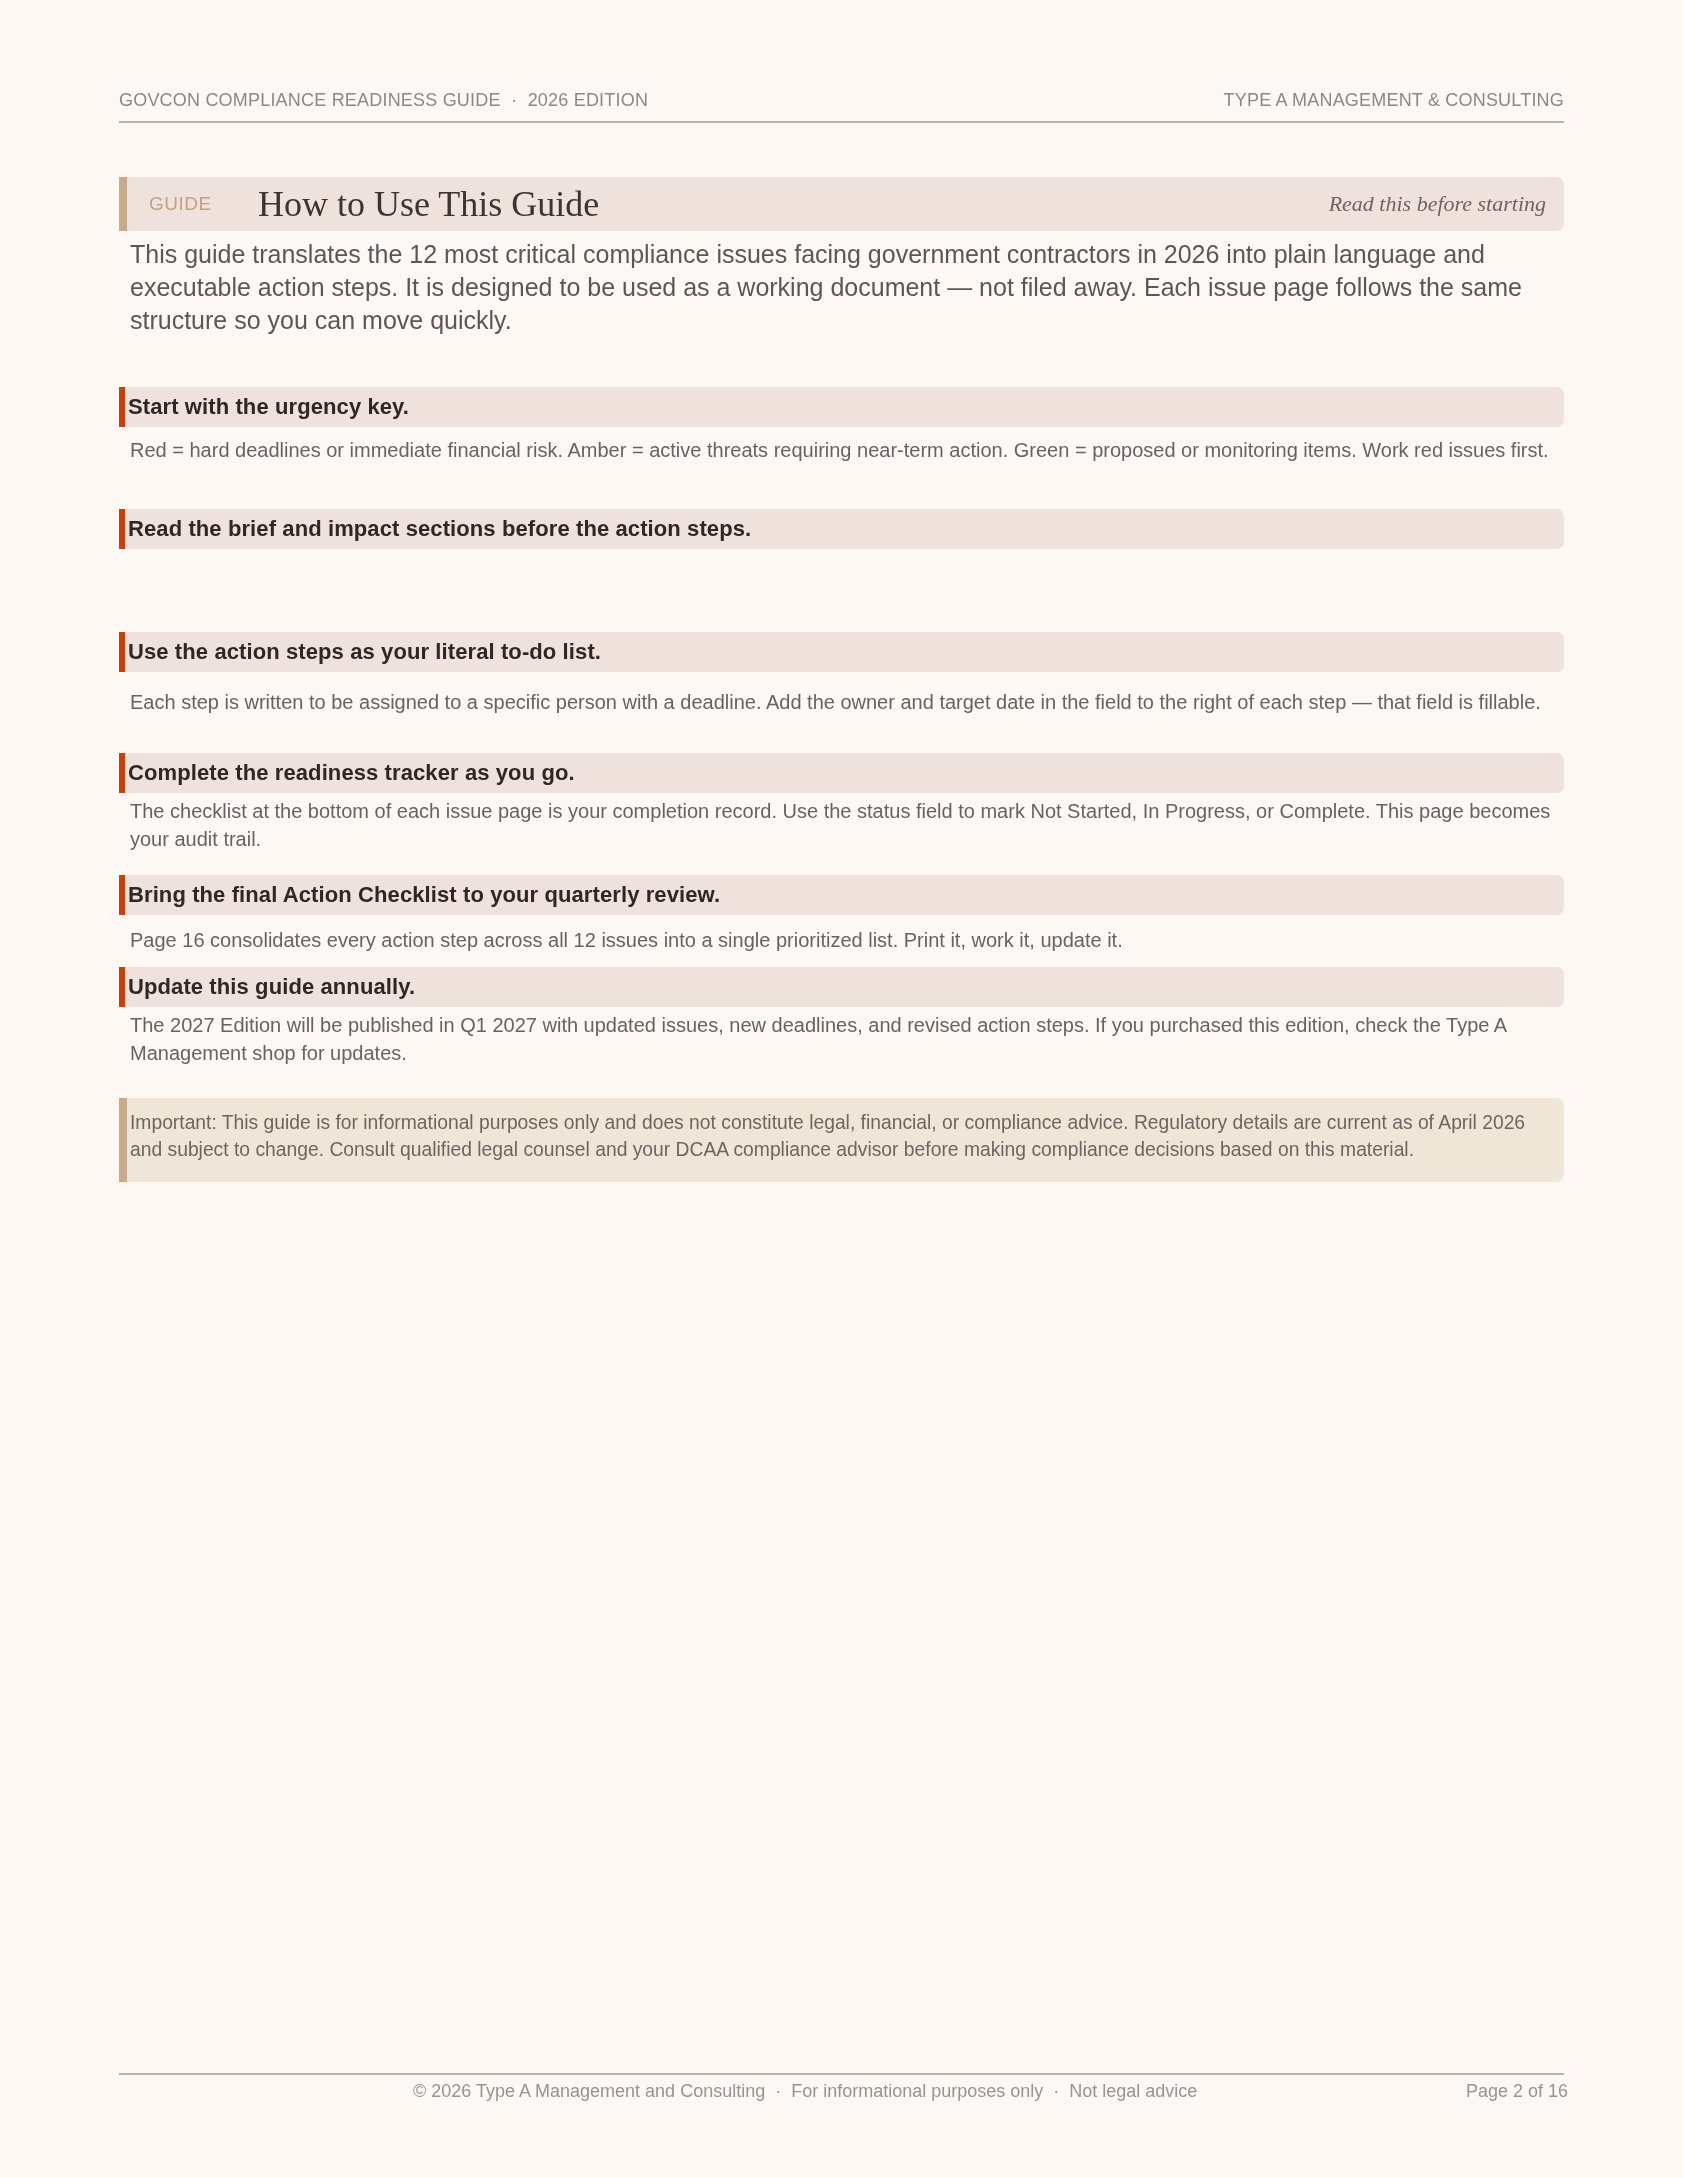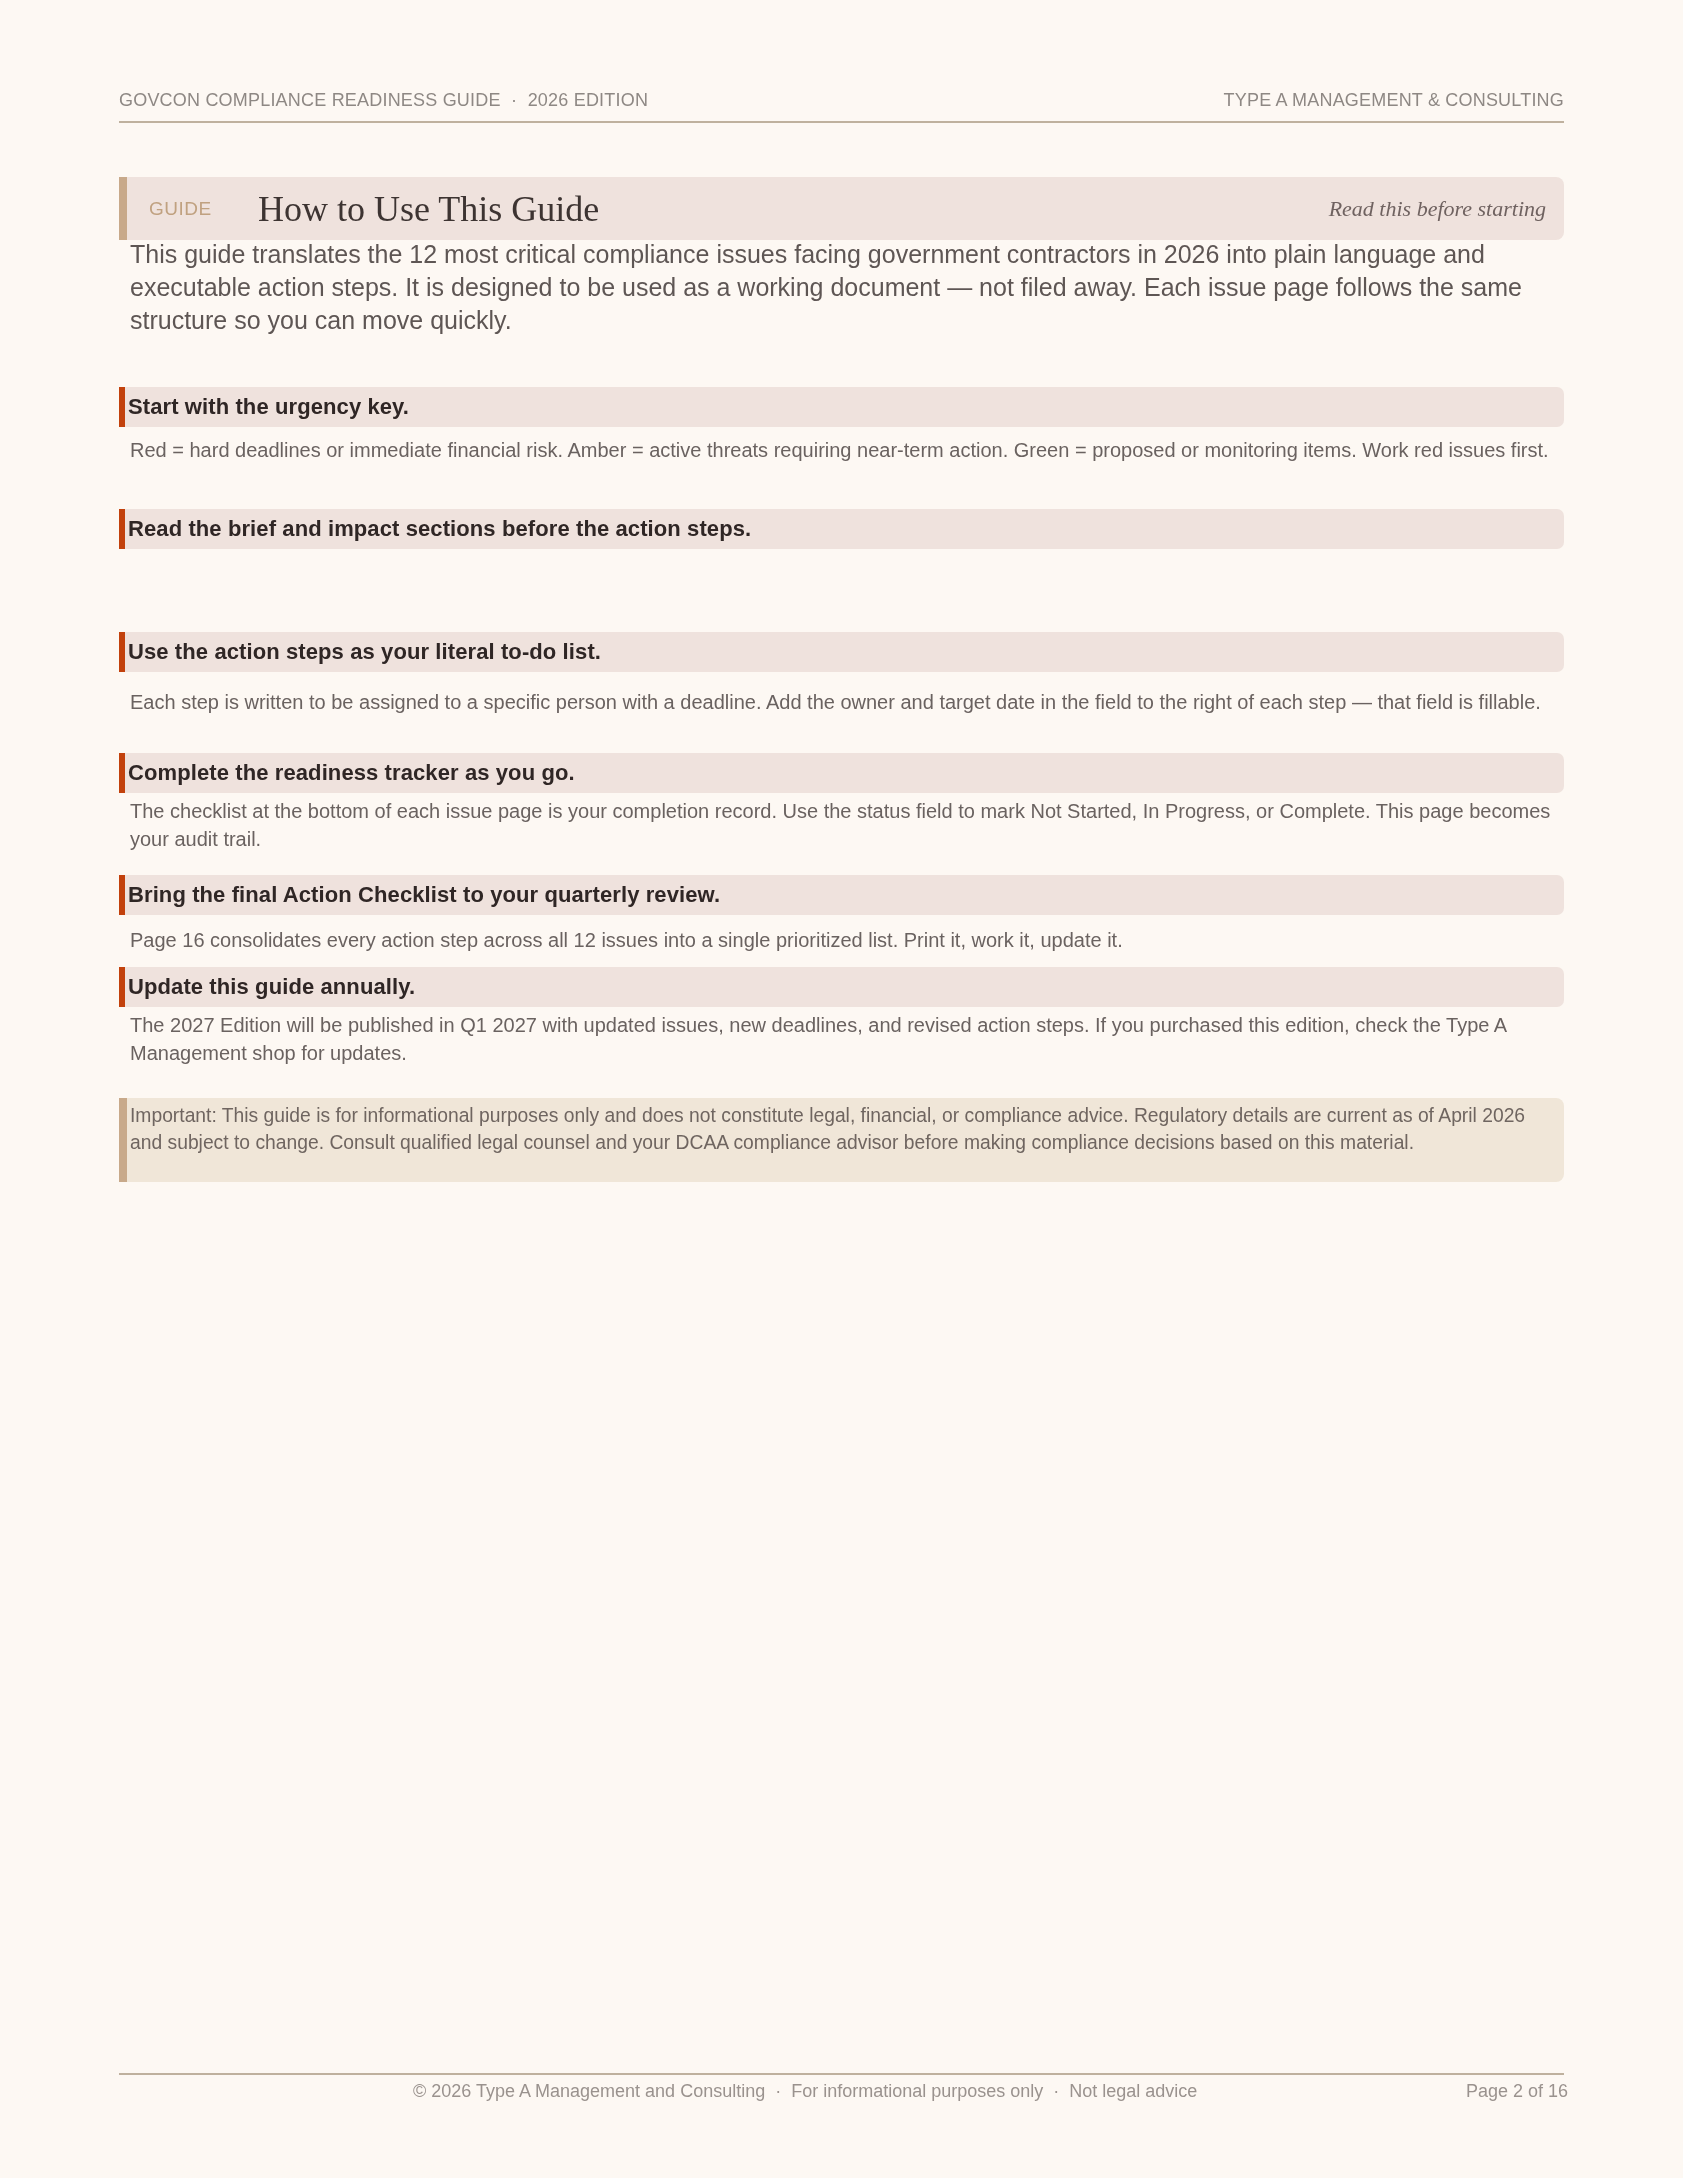--- a/index.html
+++ b/index.html
@@ -14,21 +14,21 @@
   .page-header {
     position: absolute; left: 119px; top: 90px; width: 1445px;
     display: flex; justify-content: space-between; align-items: baseline;
     font-size: 18px; letter-spacing: 0.2px; color: #8e8884;
   }
   .header-rule {
     position: absolute; left: 119px; top: 121px; width: 1445px; height: 2px;
     background: #bfb19e;
   }
   .title-bar {
-    position: absolute; left: 119px; top: 177px; width: 1445px; height: 63px;
+    position: absolute; left: 119px; top: 177px; width: 1445px; height: 54px;
     background: #efe2dd; border-radius: 0 8px 8px 0;
     box-sizing: border-box; border-left: 8px solid #c8a98a;
     display: flex; align-items: center;
   }
   .title-kicker {
     margin-left: 22px; width: 109px;
     font-size: 19px; color: #c0a180; letter-spacing: 0.5px;
   }
   .title-text {
     font-family: "Liberation Serif", serif; font-size: 36px; color: #3d3432;
@@ -49,21 +49,21 @@
     font-size: 22px; font-weight: bold; color: #2f2625; letter-spacing: 0.1px;
   }
   .sec-body {
     padding-left: 11px; margin-top: 9px; width: 1426px;
     font-size: 20px; line-height: 28px; color: #6a6260;
   }
   .notice {
     position: absolute; left: 119px; top: 1098px; width: 1445px; height: 84px;
     background: #f0e6d8; border-radius: 0 8px 8px 0;
     box-sizing: border-box; border-left: 8px solid #c8a98a;
-    padding: 4px 20px 0 3px;
+    padding: 11px 20px 0 3px;
     font-size: 19.3px; line-height: 27px; color: #6f6560;
   }
   .footer-rule {
     position: absolute; left: 119px; top: 2073px; width: 1445px; height: 2px;
     background: #bfb19e;
   }
   .footer {
     position: absolute; left: 119px; top: 2081px; width: 1449px; height: 26px;
     font-size: 18px; color: #9a928e;
   }

